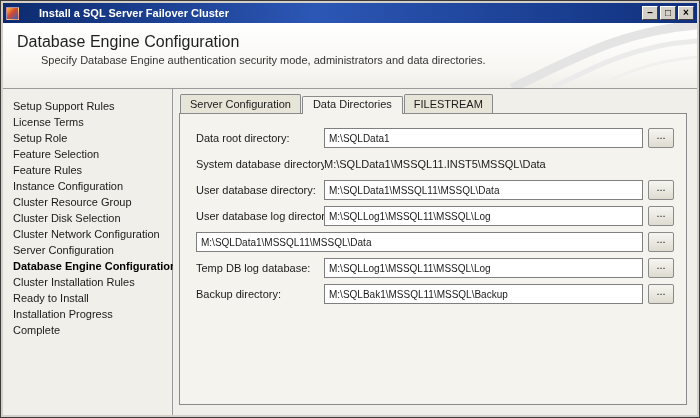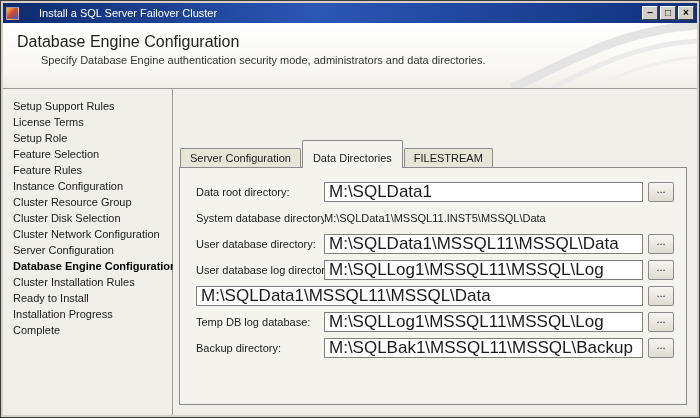--- a/index.html
+++ b/index.html
@@ -21,21 +21,21 @@
     background:linear-gradient(90deg,#0c2a6e 0%,#2c57b5 45%,#10307c 100%);
     display:flex; align-items:center;
     padding:0 3px;
   }
   .app-icon {
     width:13px; height:13px; flex:0 0 13px; margin-right:4px;
     background:linear-gradient(135deg,#f4c542 0%, #d8482e 45%, #2a64c8 100%);
     border:1px solid rgba(255,255,255,0.35);
   }
   .title-text {
-    flex:1; color:#ffffff; font-weight:normal; font-size:11px;
+    flex:1; color:#ffffff; font-weight:bold; font-size:11px;
     white-space:nowrap; overflow:hidden;padding-left:16px;
   }
   .win-btn {
     width:16px; height:14px; margin-left:2px; padding:0;
     background:#d4d0c8;
     border:1px solid; border-color:#ffffff #404040 #404040 #ffffff;
     display:flex; align-items:center; justify-content:center;
     font-family:"Liberation Sans", sans-serif;
     cursor:default;
   }
@@ -73,40 +73,39 @@
     font-size:11px; padding:3px 9px 3px;
     background:#e7e4d8;
     border:1px solid #8a8a8a; border-bottom:none;
     border-radius:2px 2px 0 0;
     margin-right:1px;
     cursor:default;
     position:relative;
   }
   .tab.active {
     background:#f4f3ee;
-    padding:11px 10px 4px;
+    padding:1px 10px 4px;
     margin-bottom:-1px;
     z-index:3;
-    margin-top:46px;
   }
   .tab-panel {
     flex:1;
     background:#f4f3ee;
     border:1px solid #8a8a8a;
     padding:14px 12px 10px 16px;
     position:relative; z-index:1;
     min-height:0;
   }
   
   .field-row { display:flex; align-items:center; height:20px; margin-bottom:6px; }
   .field-label { flex:0 0 128px; padding-right:4px; white-space:nowrap; overflow:hidden; }
   .field-input {
     flex:1; height:20px;
     border:1px solid #7f7f7f; background:#ffffff;
-    font-family:"Liberation Sans", sans-serif; font-size:17px; color:#1a1a1a;
+    font-family:"Liberation Sans", sans-serif; font-size:10px; color:#1a1a1a;
     padding:2px 4px;
     min-width:0;
   }
   .field-static { flex:1; white-space:nowrap; overflow:hidden; }
   .browse-btn {
     flex:0 0 26px; width:26px; height:20px; margin-left:5px;
     background:linear-gradient(180deg,#f6f5f1 0%,#dedbd0 100%);
     border:1px solid #8a8a8a; border-radius:2px;
     font-family:"Liberation Sans", sans-serif; font-size:11px; line-height:10px;
     color:#1a1a1a; text-align:center; padding:0 0 6px 0;

